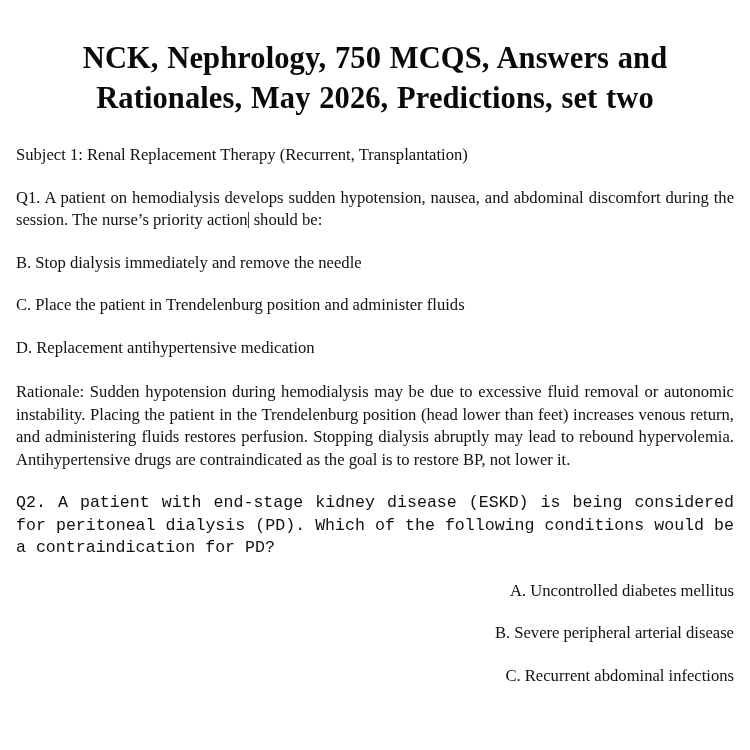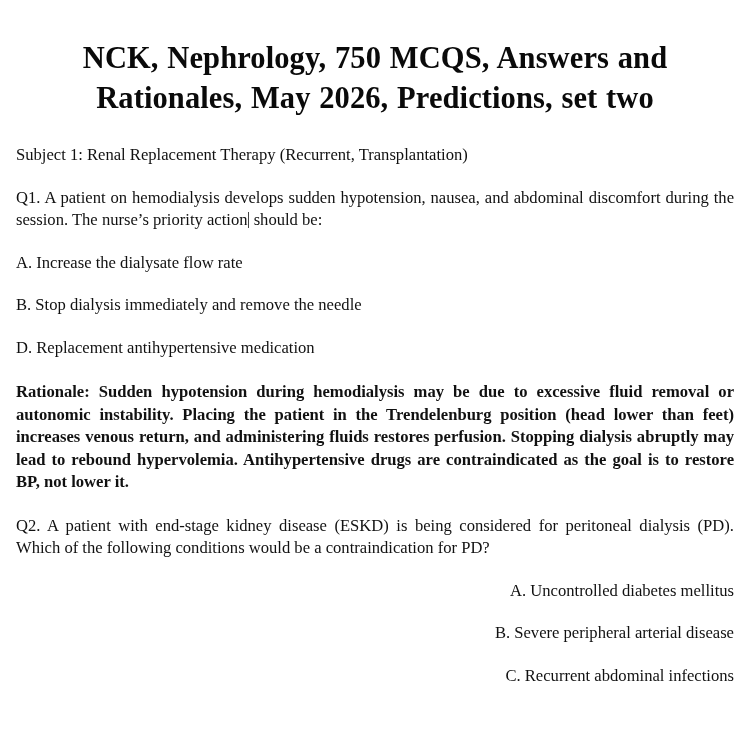--- a/index.html
+++ b/index.html
@@ -63,26 +63,26 @@
     display: inline-block;
     margin-right: 4px;
     font-size: 16.5px;
     line-height: 1;
     vertical-align: -1px;
   }
   .rationale {
     margin-top: 22px;
     text-align: justify;
     text-justify: inter-word;
-    font-weight: bold;
   }
   .q2-block {
     margin-top: 21px;
     text-align: justify;
     text-justify: inter-word;
+    font-family: Liberation Mono, monospace;
   }
   .q2-option {
     margin-top: 20px;
     text-align: right;
   }
 
   
   .caret {
     display: inline-block;
     width: 1px;
@@ -96,24 +96,24 @@
 <body>
 
 <div class="page">
 
   <h1 class="doc-title">NCK, Nephrology, 750 MCQS, Answers and Rationales, May 2026, Predictions, set two</h1>
 
   <p class="block subject-line">Subject 1: Renal Replacement Therapy (Recurrent, Transplantation)</p>
 
   <p class="block question"><span>Q1. A patient on hemodialysis develops sudden hypotension, nausea, and abdominal discomfort during the session. The nurse’s priority action</span><span class="caret"></span><span> should be:</span></p>
 
-  <p class="block option">A. Increase the dialysate flow rate</p>
 
   <p class="block option">B. Stop dialysis immediately and remove the needle</p>
 
+  <p class="block option">C. Place the patient in Trendelenburg position and administer fluids</p>
 
   <p class="block option">D. Replacement antihypertensive medication</p>
 
 
   <p class="block rationale">Rationale: Sudden hypotension during hemodialysis may be due to excessive fluid removal or autonomic instability. Placing the patient in the Trendelenburg position (head lower than feet) increases venous return, and administering fluids restores perfusion. Stopping dialysis abruptly may lead to rebound hypervolemia. Antihypertensive drugs are contraindicated as the goal is to restore BP, not lower it.</p>
 
   <p class="block q2-block">Q2. A patient with end-stage kidney disease (ESKD) is being considered for peritoneal dialysis (PD). Which of the following conditions would be a contraindication for PD?</p>
 
   <p class="block q2-option">A. Uncontrolled diabetes mellitus</p>
 

